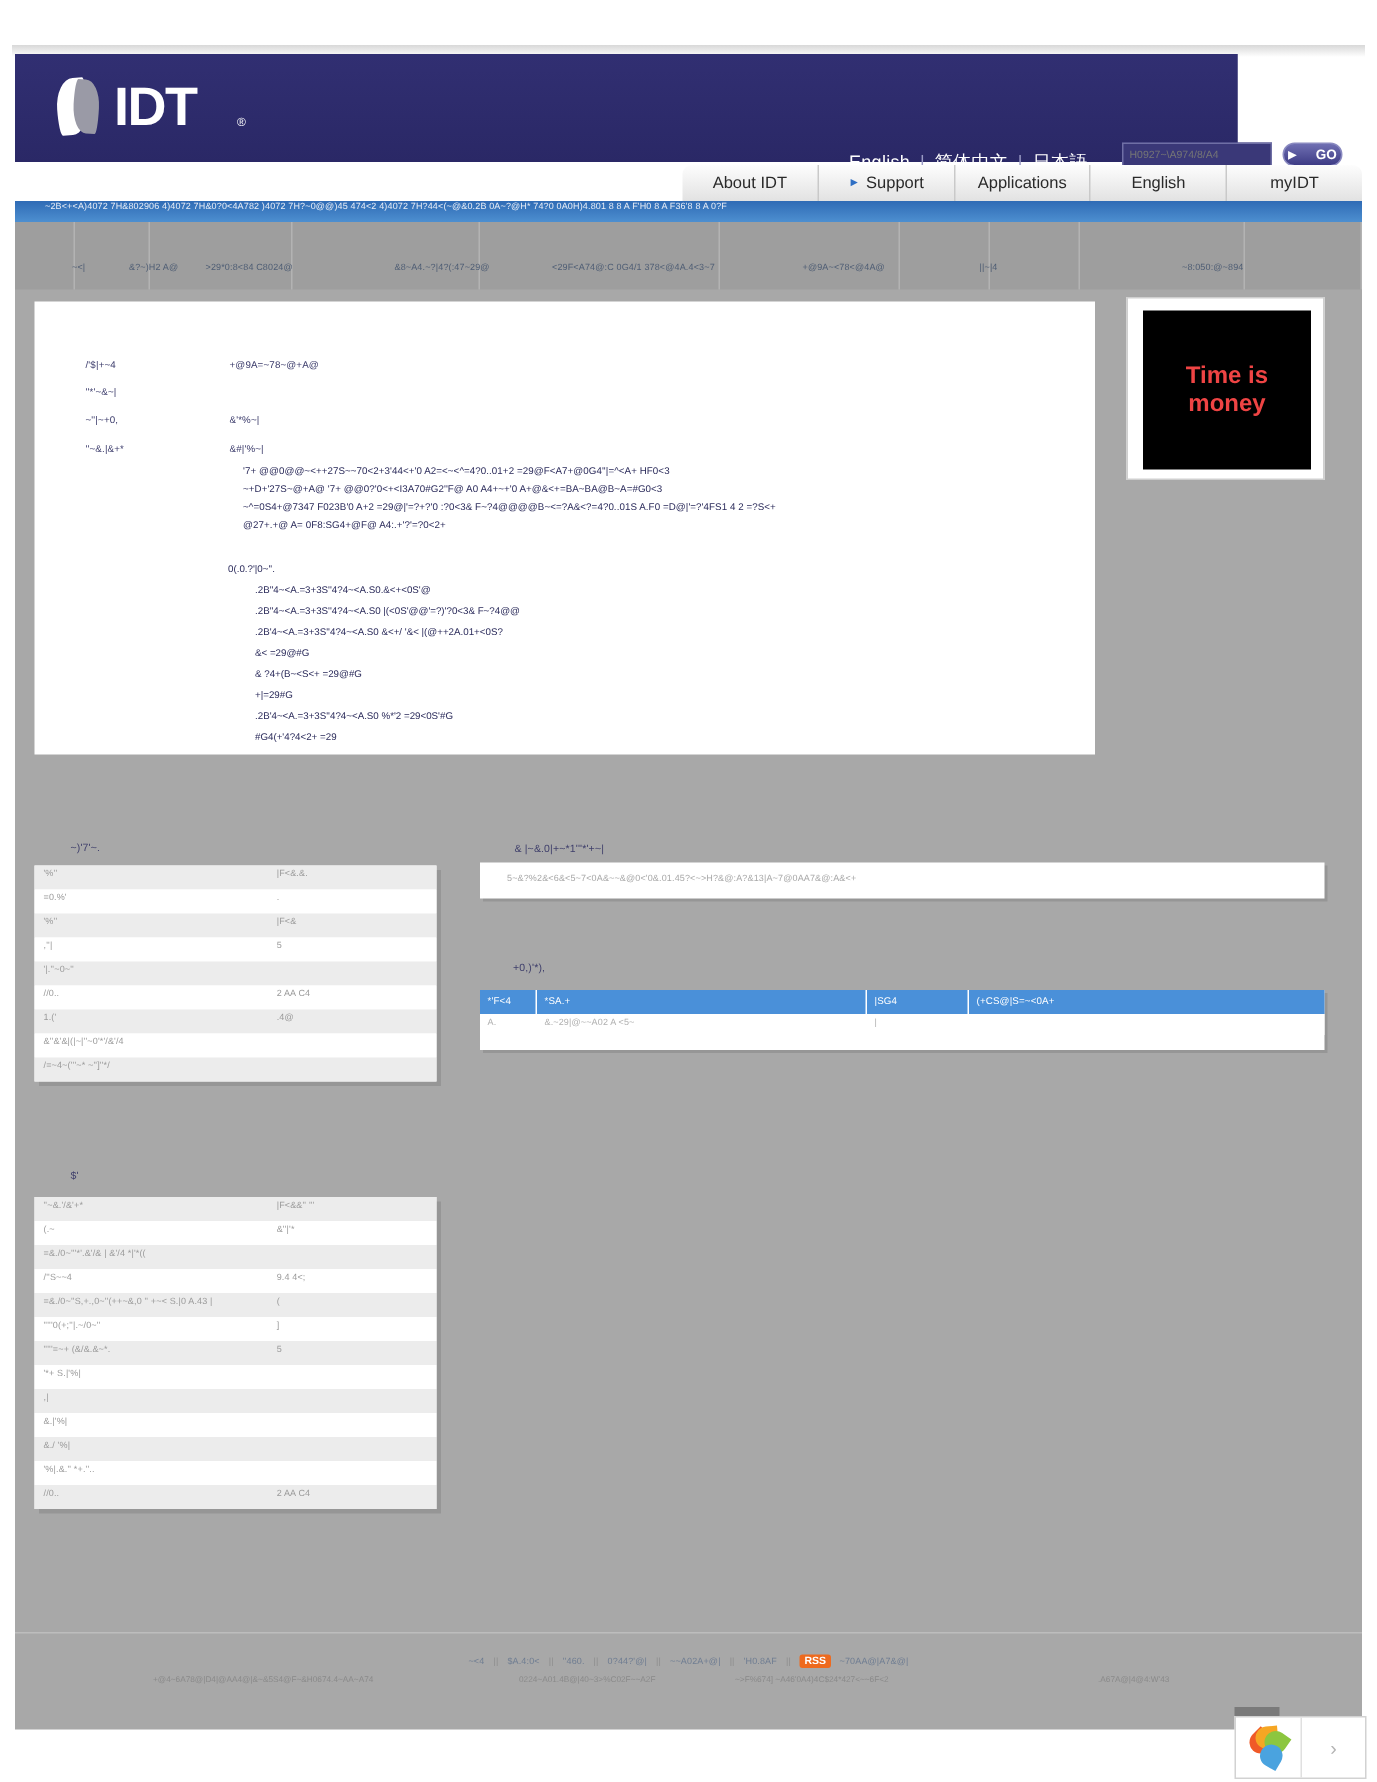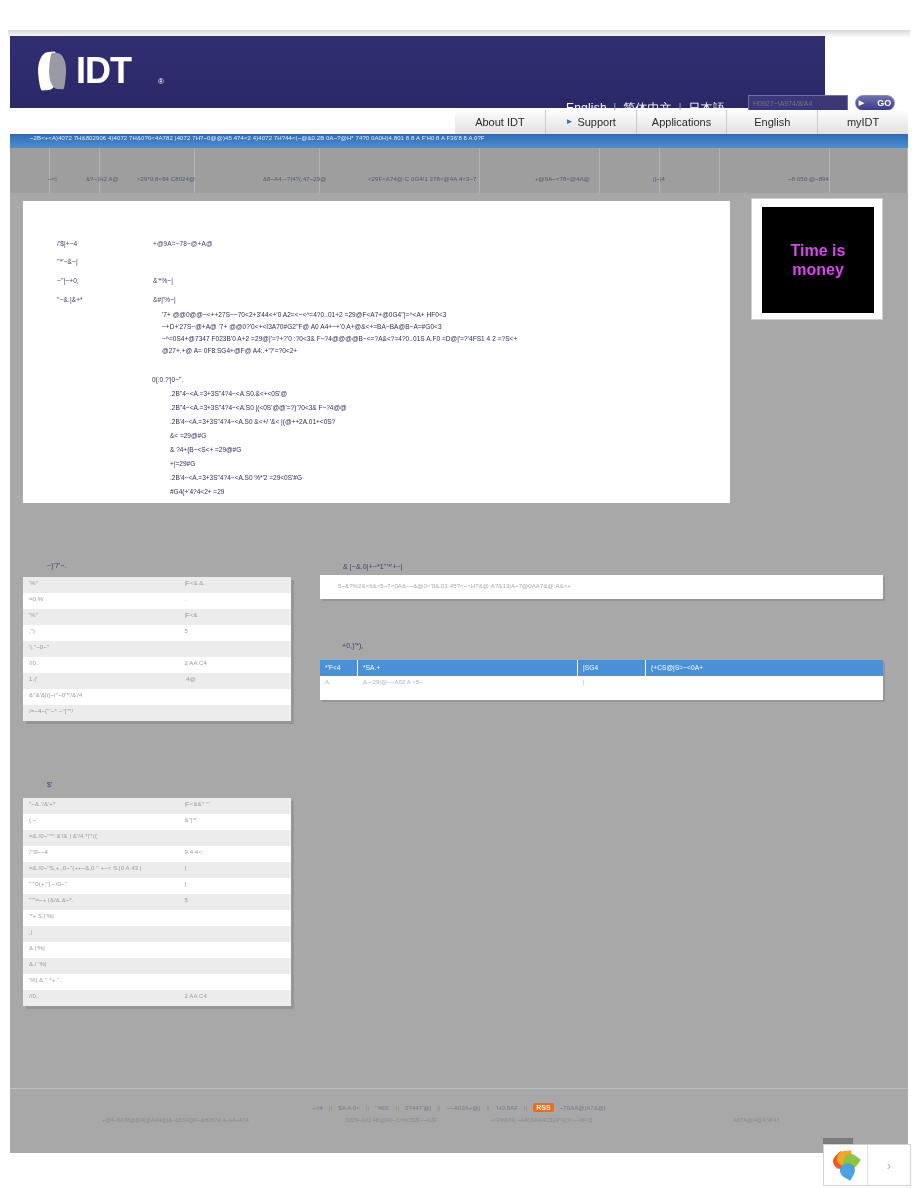--- a/index.html
+++ b/index.html
@@ -134,21 +134,21 @@
   .ad-wrap {
     position:absolute; left:751px; top:198px; width:132px; height:122px;
     background:#ffffff; border:1px solid #cfcfcf;
   }
   .ad-inner {
     position:absolute; left:10px; top:8px; width:112px; height:106px;
     background:#000000;
     display:flex; align-items:center; justify-content:center;
   }
   .ad-text {
-    color:#d946ef; font-size:16px; font-weight:bold; text-align:center;
+    color:#ef4444; font-size:16px; font-weight:bold; text-align:center;
     line-height:19px; font-family:"Liberation Sans", sans-serif;
   }
 
   
   .sec-head {
     position:absolute; font-size:7px; color:#3f3f6b; letter-spacing:.1px; filter:blur(.3px);
   }
 
   
   .spec {

